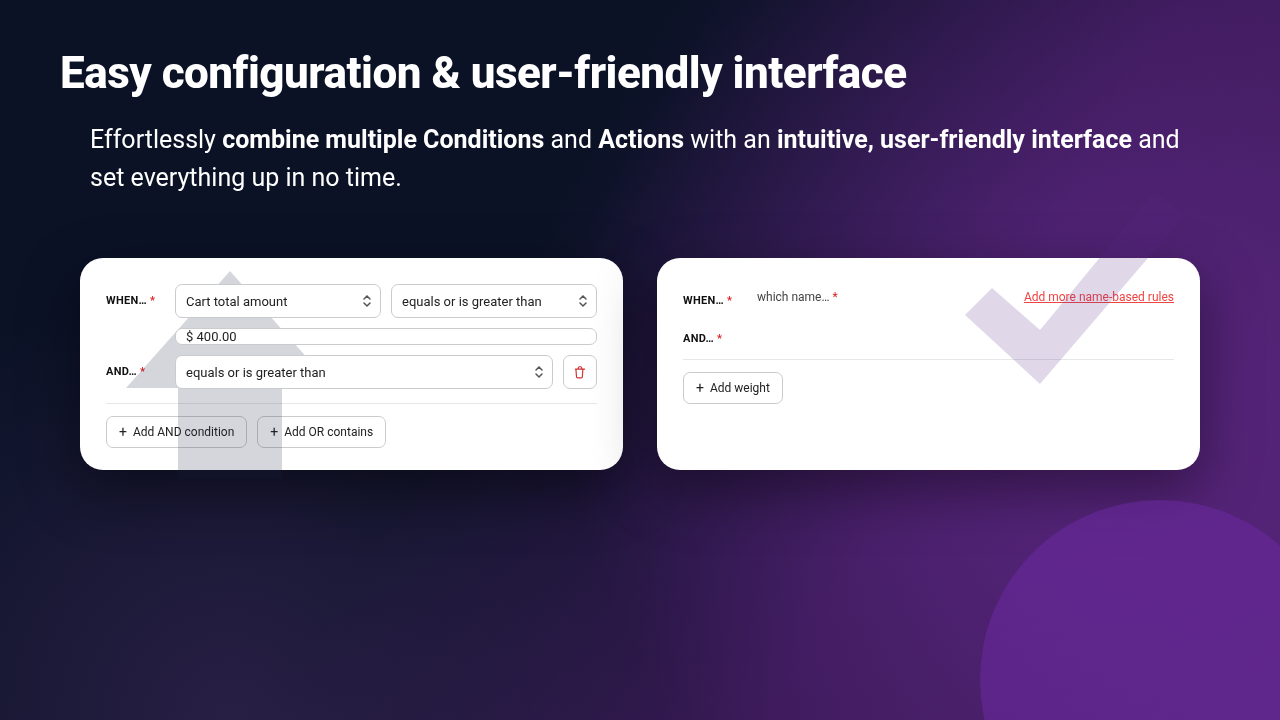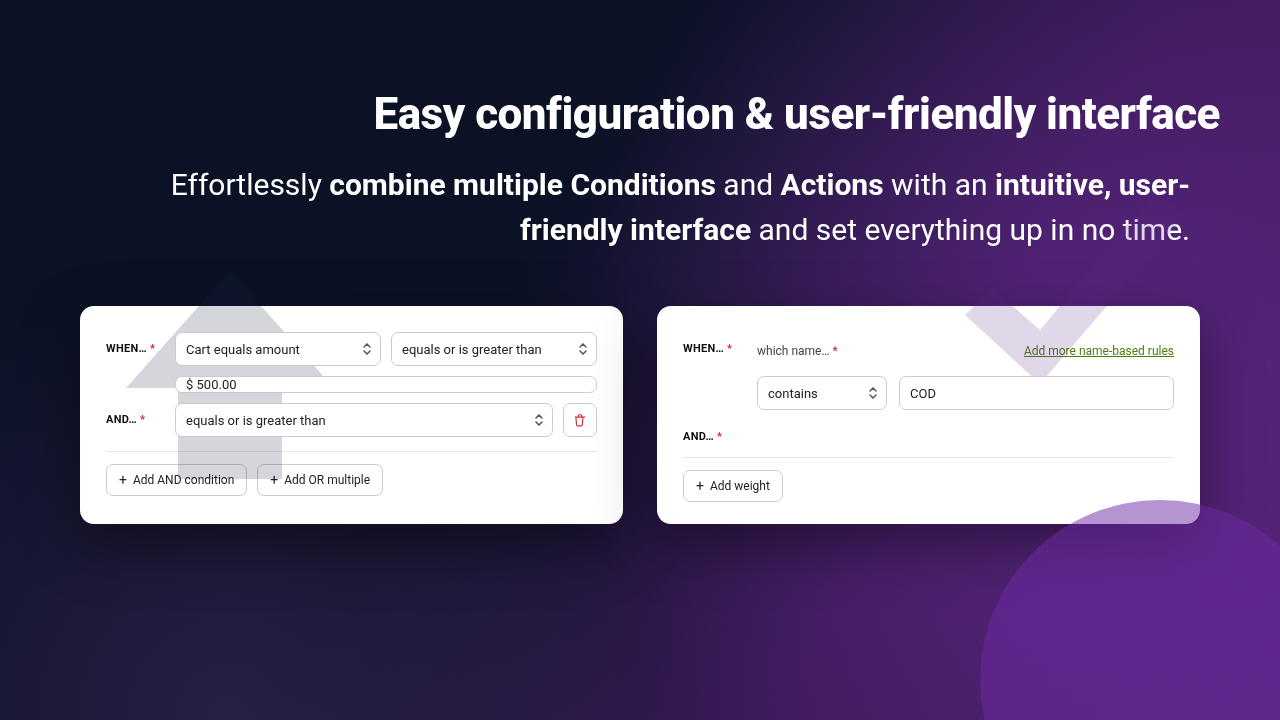--- a/index.html
+++ b/index.html
@@ -10,27 +10,27 @@
       radial-gradient(circle at 85% 55%, rgba(120,50,170,.45) 0%, rgba(10,20,40,0) 45%),
       linear-gradient(120deg,#0b1226 0%, #0b1226 40%, #3b1a58 70%, #4a1f68 100%);
     color:#fff;
     position:relative;
   }
   .bg-shape{position:absolute;opacity:.18;pointer-events:none}
   .bg-shape.arrow{left:100px;top:245px;width:260px;height:260px}
   .bg-shape.check{right:60px;top:150px;width:300px;height:300px}
   .bg-shape.blob{right:-60px;bottom:-140px;width:360px;height:360px;border-radius:50%;background:#6d2aa6;opacity:.5}
 
-  .hero{padding:88px 60px 0;text-align:right}
+  .hero{padding:47px 60px 0;text-align:left}
   .hero h1{font-size:44px;font-weight:800;letter-spacing:-.5px;margin-bottom:22px}
-  .hero p{font-size:30px;font-weight:400;line-height:1.5;max-width:1100px;margin:4px auto}
+  .hero p{font-size:25px;font-weight:400;line-height:1.5;max-width:1100px;margin:12px auto}
   .hero p b{font-weight:700}
 
   .panels{display:flex;gap:34px;padding:50px 80px 0}
-  .panel{background:#fff;color:#1a1a1a;border-radius:14px;flex:1;padding:26px 26px 22px;box-shadow:0 20px 60px rgba(0,0,0,.45)}
+  .panel{background:#fff;color:#1a1a1a;border-radius:23px;flex:1;padding:26px 26px 22px;box-shadow:0 20px 60px rgba(0,0,0,.45)}
   .panel.left{flex:1 1 50%}
   .panel.right{flex:1 1 50%}
   .row{display:flex;align-items:center;gap:14px;margin-bottom:10px}
   .row.top{align-items:flex-start}
   .label-col{flex:0 0 55px;font-size:11px;font-weight:700;letter-spacing:.3px;color:#111;padding-top:10px}
   .label-col.then{flex:0 0 60px}
   .req{color:#d22}
   .fields{flex:1;display:flex;gap:10px;align-items:center;flex-wrap:wrap}
   .fields.col{flex-direction:column;align-items:stretch}
 
@@ -51,23 +51,23 @@
   hr.sep{border:none;border-top:1px solid #e5e7eb;margin:14px 0 12px}
 
   .pill-btn{
     height:32px;border:1px solid #c9cccf;background:#fff;border-radius:7px;
     font-size:12px;color:#222;display:inline-flex;align-items:center;gap:6px;
     padding:0 12px;cursor:pointer
   }
   .pill-btn .plus{font-size:14px;line-height:1}
 
   .sublabel{font-size:12px;color:#444}
-  .link{color:#4d7c0f;font-size:12px;text-decoration:underline;cursor:pointer}
+  .link{color:#ef4444;font-size:12px;text-decoration:underline;cursor:pointer}
 
-  .subrow{display:flex;justify-content:space-between;align-items:center;margin:12px 0 8px}
+  .subrow{display:flex;justify-content:space-between;align-items:center;margin:6px 0 8px}
   .subfields{display:flex;gap:12px}
   .subfields .select{flex:0 0 130px}
   .subfields .input{flex:1}
 </style>
 </head>
 <body>
 
 <div class="bg-shape arrow">
   <svg viewBox="0 0 100 100">
       <path d="M50 10 L90 55 H70 V90 H30 V55 H10 Z" fill="#1a2545"></path>
@@ -91,38 +91,38 @@
 
   <div class="panel left">
 
     <div class="row top">
       <div class="label-col">
         <span>WHEN…</span> <span class="req">*</span>
       </div>
       <div class="fields col">
         <div class="fields" style="width:100%">
           <div class="select w-half">
-            <span>Cart equals amount</span>
+            <span>Cart total amount</span>
             <span class="caret">
                 <svg width="10" height="14" viewBox="0 0 10 14">
                   <path d="M2 5 L5 2 L8 5 M2 9 L5 12 L8 9" stroke="#555" stroke-width="1.5" fill="none" stroke-linecap="round"></path>
                 </svg>
               </span>
           </div>
           <div class="select w-half">
             <span>equals or is greater than</span>
             <span class="caret">
                 <svg width="10" height="14" viewBox="0 0 10 14">
                   <path d="M2 5 L5 2 L8 5 M2 9 L5 12 L8 9" stroke="#555" stroke-width="1.5" fill="none" stroke-linecap="round"></path>
                 </svg>
               </span>
           </div>
         </div>
         <div class="input w-full">
-            <span>$ 500.00</span>
+            <span>$ 400.00</span>
           </div>
       </div>
     </div>
 
     <div class="row top">
       <div class="label-col">
         <span>AND…</span> <span class="req">*</span>
       </div>
       <div class="fields col">
         <div class="fields" style="width:100%">
@@ -147,50 +147,37 @@
 
     <hr class="sep">
 
     <div style="display:flex;gap:10px">
       <button class="pill-btn">
         <span class="plus">+</span>
         <span>Add AND condition</span>
       </button>
       <button class="pill-btn">
         <span class="plus">+</span>
-        <span>Add OR multiple</span>
+        <span>Add OR contains</span>
       </button>
     </div>
   </div>
 
   <div class="panel right">
 
     <div class="row top">
       <div class="label-col then">
         <span>WHEN…</span> <span class="req">*</span>
       </div>
       <div class="fields col">
         <div class="subrow">
           <span class="sublabel">
             <span>which name…</span> <span class="req">*</span>
           </span>
           <a class="link">Add more name-based rules</a>
-        </div>
-        <div class="subfields">
-          <div class="select">
-            <span>contains</span>
-            <span class="caret">
-                <svg width="10" height="14" viewBox="0 0 10 14">
-                  <path d="M2 5 L5 2 L8 5 M2 9 L5 12 L8 9" stroke="#555" stroke-width="1.5" fill="none" stroke-linecap="round"></path>
-                </svg>
-              </span>
-          </div>
-          <div class="input">
-              <span>COD</span>
-            </div>
         </div>
       </div>
     </div>
 
     <div class="row" style="margin-top:6px">
       <div class="label-col then">
         <span>AND…</span> <span class="req">*</span>
       </div>
     </div>
 

